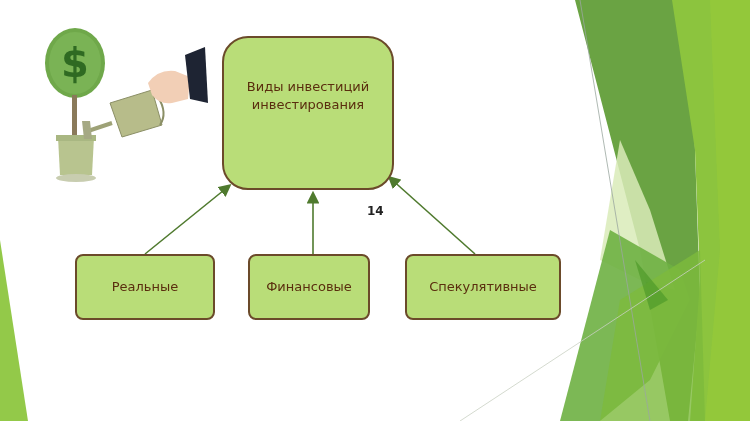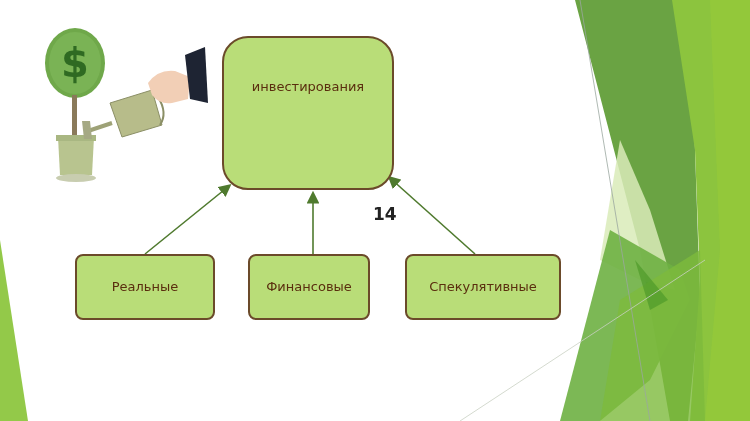--- a/index.html
+++ b/index.html
@@ -26,21 +26,21 @@
       border-radius: 26px;
       padding: 0 8px;
       align-items: flex-start; padding-top: 40px;
     }
     .box.sub { height: 66px; top: 254px; font-size: 13px; }
     .box.b1 { left: 75px; width: 140px; }
     .box.b2 { left: 248px; width: 122px; }
     .box.b3 { left: 405px; width: 156px; }
     .slide-number {
       position: absolute; left: 367px; top: 204px;
-      font-size: 17px; color: #222; font-weight: bold; margin-left: 6px;
+      font-size: 12px; color: #222; font-weight: bold;
     }
     .illustration { position: absolute; left: 30px; top: 25px; width: 180px; height: 165px; }
   </style>
 </head>
 <body>
 
 <svg class="bg-svg" viewBox="0 0 750 421" xmlns="http://www.w3.org/2000/svg">
 
   <polygon points="0,240 0,421 28,421" fill="#8dc63f" opacity="0.95"></polygon>
 
@@ -81,20 +81,21 @@
   <path d="M52,96 L60,96 L62,114 L54,114 Z" fill="#a5a984"></path>
   <path d="M128,72 Q138,88 130,100" fill="none" stroke="#8b8f66" stroke-width="2"></path>
 
   <path d="M118,58 Q128,44 145,46 L160,52 L158,74 L142,78 Q130,80 122,70 Z" fill="#f2cfb6"></path>
 
   <path d="M155,30 L175,22 L178,78 L160,74 Z" fill="#1e2433"></path>
 </svg>
 
 <div class="box main">
   <div>
+    <div>Виды инвестиций</div>
     <div>инвестирования</div>
   </div>
 </div>
 
 <div class="slide-number">14</div>
 
 <div class="box sub b1">
   <span>Реальные</span>
 </div>
 <div class="box sub b2">

